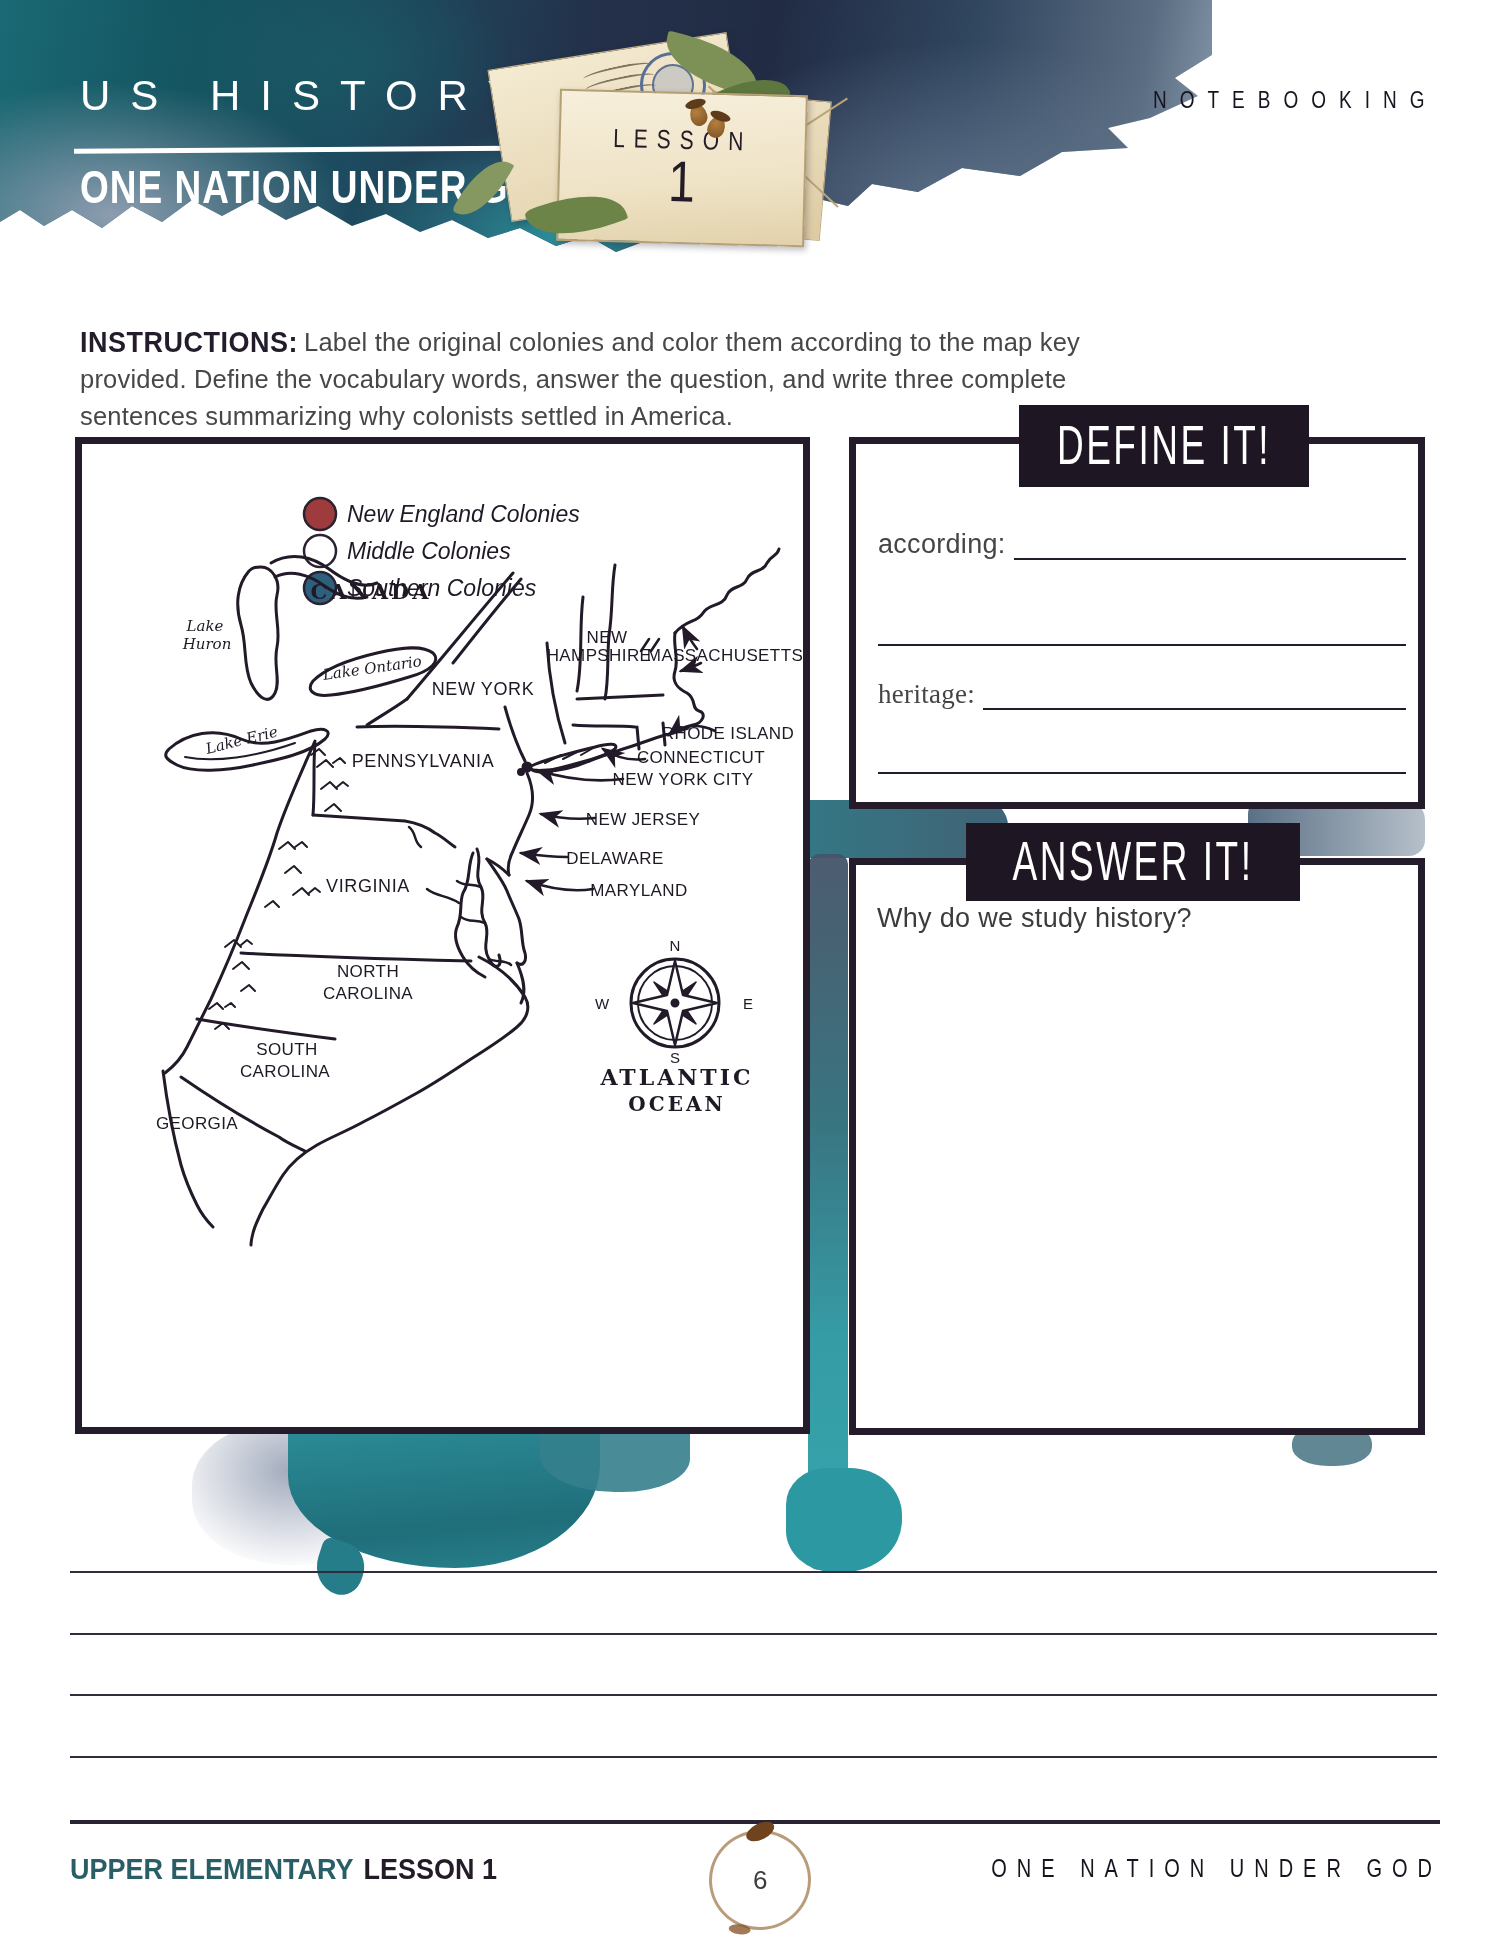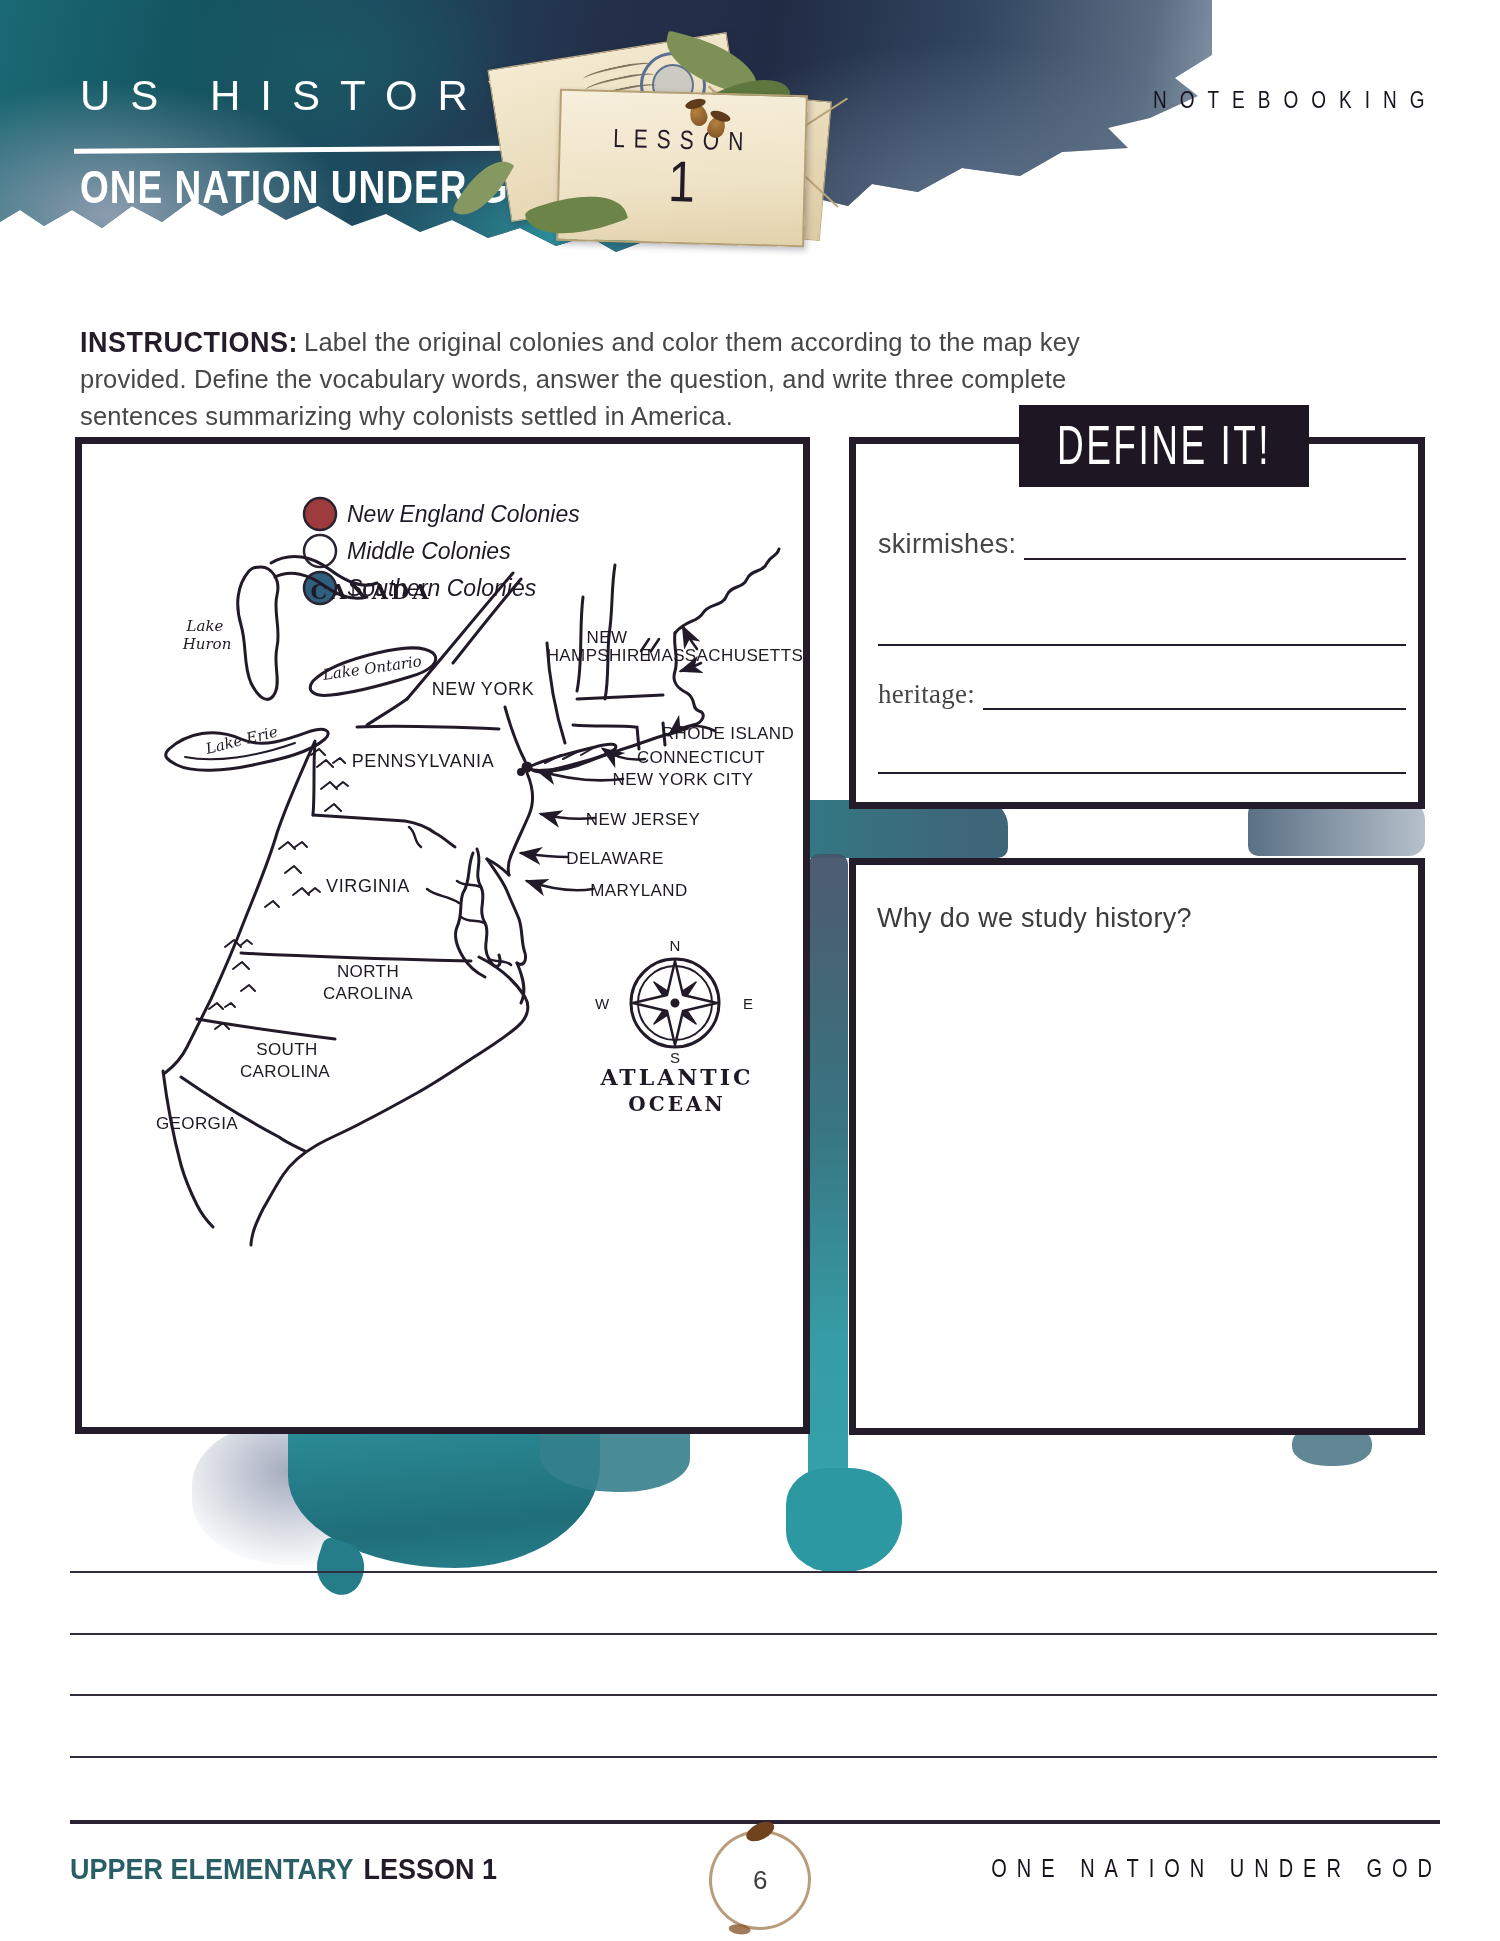--- a/index.html
+++ b/index.html
@@ -182,23 +182,26 @@
   <div class="blobD"></div>
   <div class="vblob"></div>
 
   <div class="panel" id="map-panel"></div>
   <div class="panel" id="define-panel"></div>
   <div class="panel" id="answer-panel"></div>
 
   <div class="hbox" id="define-box">
       <span>DEFINE IT!</span>
     </div>
+  <div class="hbox" id="answer-box">
+      <span>ANSWER IT!</span>
+    </div>
 
   <div class="def-row" style="left:878px;top:522px;width:528px;">
-    <span class="def-label">skirmishes:</span>
+    <span class="def-label">according:</span>
     <span class="wline"></span>
   </div>
   <div class="rule" style="left:878px;top:644px;width:528px;"></div>
   <div class="def-row" style="left:878px;top:672px;width:528px;font-family:Liberation Serif, serif;">
     <span class="def-label">heritage:</span>
     <span class="wline"></span>
   </div>
   <div class="rule" style="left:878px;top:772px;width:528px;"></div>
 
   <div class="question">Why do we study history?</div>

